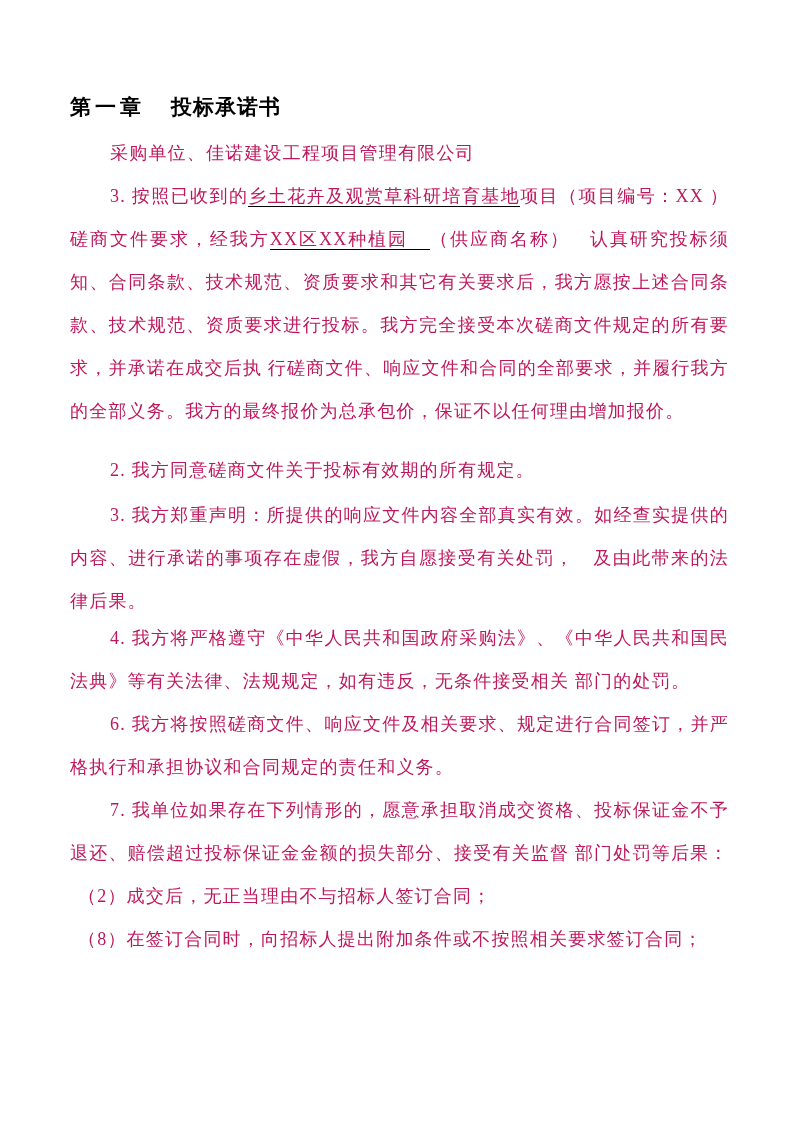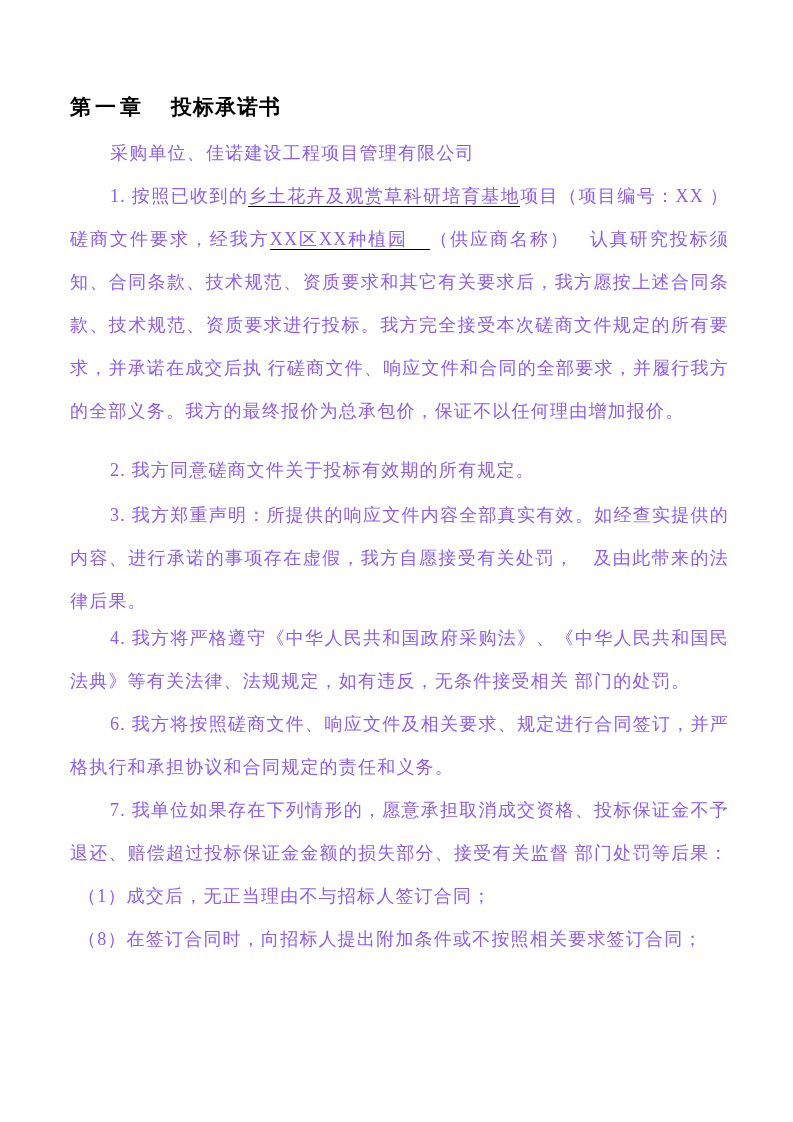--- a/index.html
+++ b/index.html
@@ -32,21 +32,21 @@
   }
   .heading .title {
     letter-spacing: 1px;
   }
   .body {
     margin: 13px 64px 0 70px;
     font-size: 18px;
     line-height: 43px;
     letter-spacing: 1.2px;
     text-align: justify;
-    color: #8b5cf6;
+    color: #be185d;
   }
   .body p {
     margin: 0;
     padding: 0;
     text-indent: 40px;
   }
   .body p.p2 { margin-top: 16px; }
   .body p.p3 { margin-top: 2px; }
   .body p.p4 { margin-top: -6px; }
   .body p.item { text-indent: 8px; }
@@ -74,35 +74,35 @@
 <div class="page">
 
   <h1 class="heading">
     <span class="chapter">第一章</span><span class="title">投标承诺书</span>
   </h1>
 
   <div class="body">
 
     <p>采购单位、佳诺建设工程项目管理有限公司</p>
 
-    <p><span>1. 按照已收到的</span><span class="bu">乡土花卉及观赏草科研培育基地</span><span>项目（项目编号：XX ）磋商文件要求，经我方</span><span class="bu pad-end">XX区XX种植园</span><span>（供应商名称）　认真研究投标须知、合同条款、技术规范、资质要求和其它有关要求后，我方愿按上述合同条款、技术规范、资质要求进行投标。我方完全接受本次磋商文件规定的所有要求，并承诺在成交后执 行磋商文件、响应文件和合同的全部要求，并履行我方的全部义务。我方的最终报价为总承包价，保证不以任何理由增加报价。</span></p>
+    <p><span>3. 按照已收到的</span><span class="bu">乡土花卉及观赏草科研培育基地</span><span>项目（项目编号：XX ）磋商文件要求，经我方</span><span class="bu pad-end">XX区XX种植园</span><span>（供应商名称）　认真研究投标须知、合同条款、技术规范、资质要求和其它有关要求后，我方愿按上述合同条款、技术规范、资质要求进行投标。我方完全接受本次磋商文件规定的所有要求，并承诺在成交后执 行磋商文件、响应文件和合同的全部要求，并履行我方的全部义务。我方的最终报价为总承包价，保证不以任何理由增加报价。</span></p>
 
     <p class="p2">2. 我方同意磋商文件关于投标有效期的所有规定。</p>
 
     <p class="p3">3. 我方郑重声明：所提供的响应文件内容全部真实有效。如经查实提供的内容、进行承诺的事项存在虚假，我方自愿接受有关处罚，　及由此带来的法律后果。</p>
 
     <p class="p4">4. 我方将严格遵守《中华人民共和国政府采购法》、《中华人民共和国民法典》等有关法律、法规规定，如有违反，无条件接受相关 部门的处罚。</p>
 
 
     <p>6. 我方将按照磋商文件、响应文件及相关要求、规定进行合同签订，并严格执行和承担协议和合同规定的责任和义务。</p>
 
     <p>7. 我单位如果存在下列情形的，愿意承担取消成交资格、投标保证金不予退还、赔偿超过投标保证金金额的损失部分、接受有关监督 部门处罚等后果：</p>
 
 
-    <p class="item">（1）成交后，无正当理由不与招标人签订合同；</p>
+    <p class="item">（2）成交后，无正当理由不与招标人签订合同；</p>
 
     <p class="item">（8）在签订合同时，向招标人提出附加条件或不按照相关要求签订合同；</p>
 
   </div>
 
   <div class="footer">5</div>
 
 </div>
 
 </body></html>

